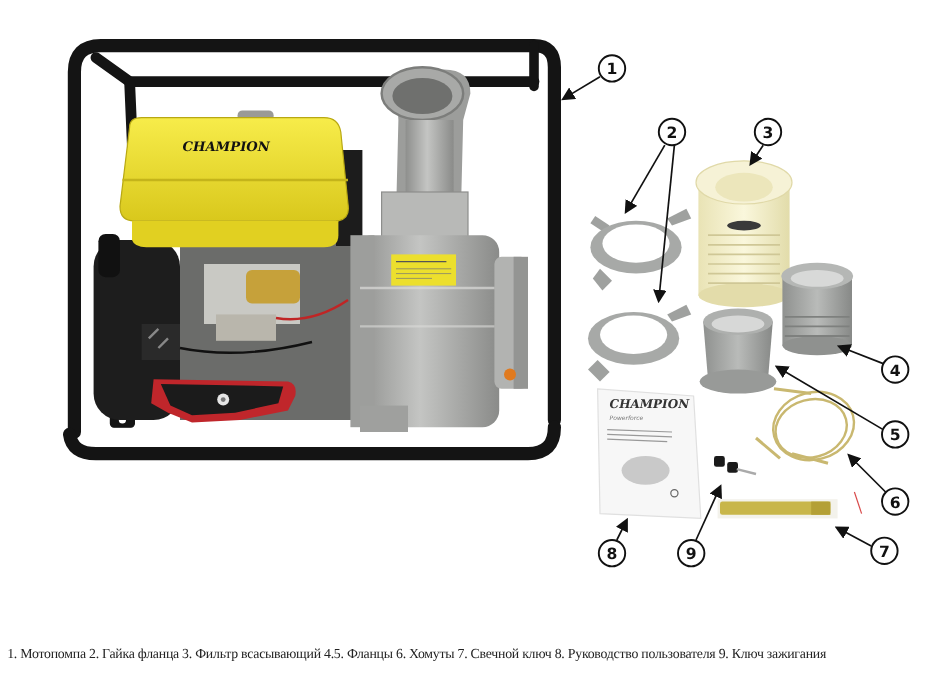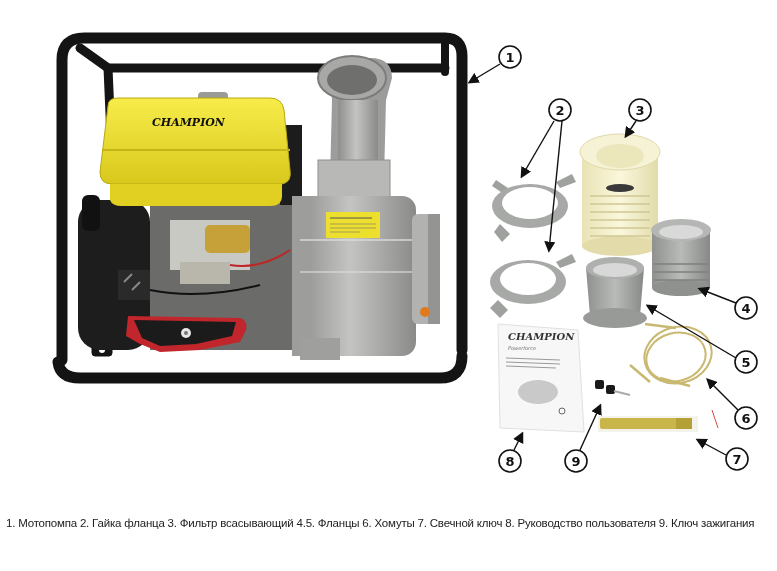--- a/index.html
+++ b/index.html
@@ -1,21 +1,21 @@
 <!DOCTYPE html>
 <html><head>
 <meta charset="utf-8">
 <style>
   html, body { margin: 0; padding: 0; background: #ffffff; }
   body { width: 777px; height: 571px; position: relative; overflow: hidden; font-family: "DejaVu Sans", sans-serif; }
   .figure { position: absolute; left: 0; top: 0; width: 777px; height: 520px; }
   .figure svg { display: block; }
   .caption {
-    position: absolute; left: 6px; top: 516px; width: 760px;
-    font-family: Liberation Sans, sans-serif; font-size: 11.5px; line-height: 15px; color: #222222;
+    position: absolute; left: 6px; top: 538px; width: 760px;
+    font-family: Liberation Serif, serif; font-size: 11.5px; line-height: 15px; color: #222222;
     letter-spacing: -0.2px;
   }
   .callout-num { font-family: "DejaVu Sans", sans-serif; font-weight: bold; font-size: 13px; fill: #111111; }
   .brand { font-family: "DejaVu Serif", serif; font-style: italic; font-weight: bold; }
 </style>
 </head>
 <body>
 
 <div class="figure">
 <svg width="777" height="520" viewBox="0 0 777 520" xmlns="http://www.w3.org/2000/svg">

